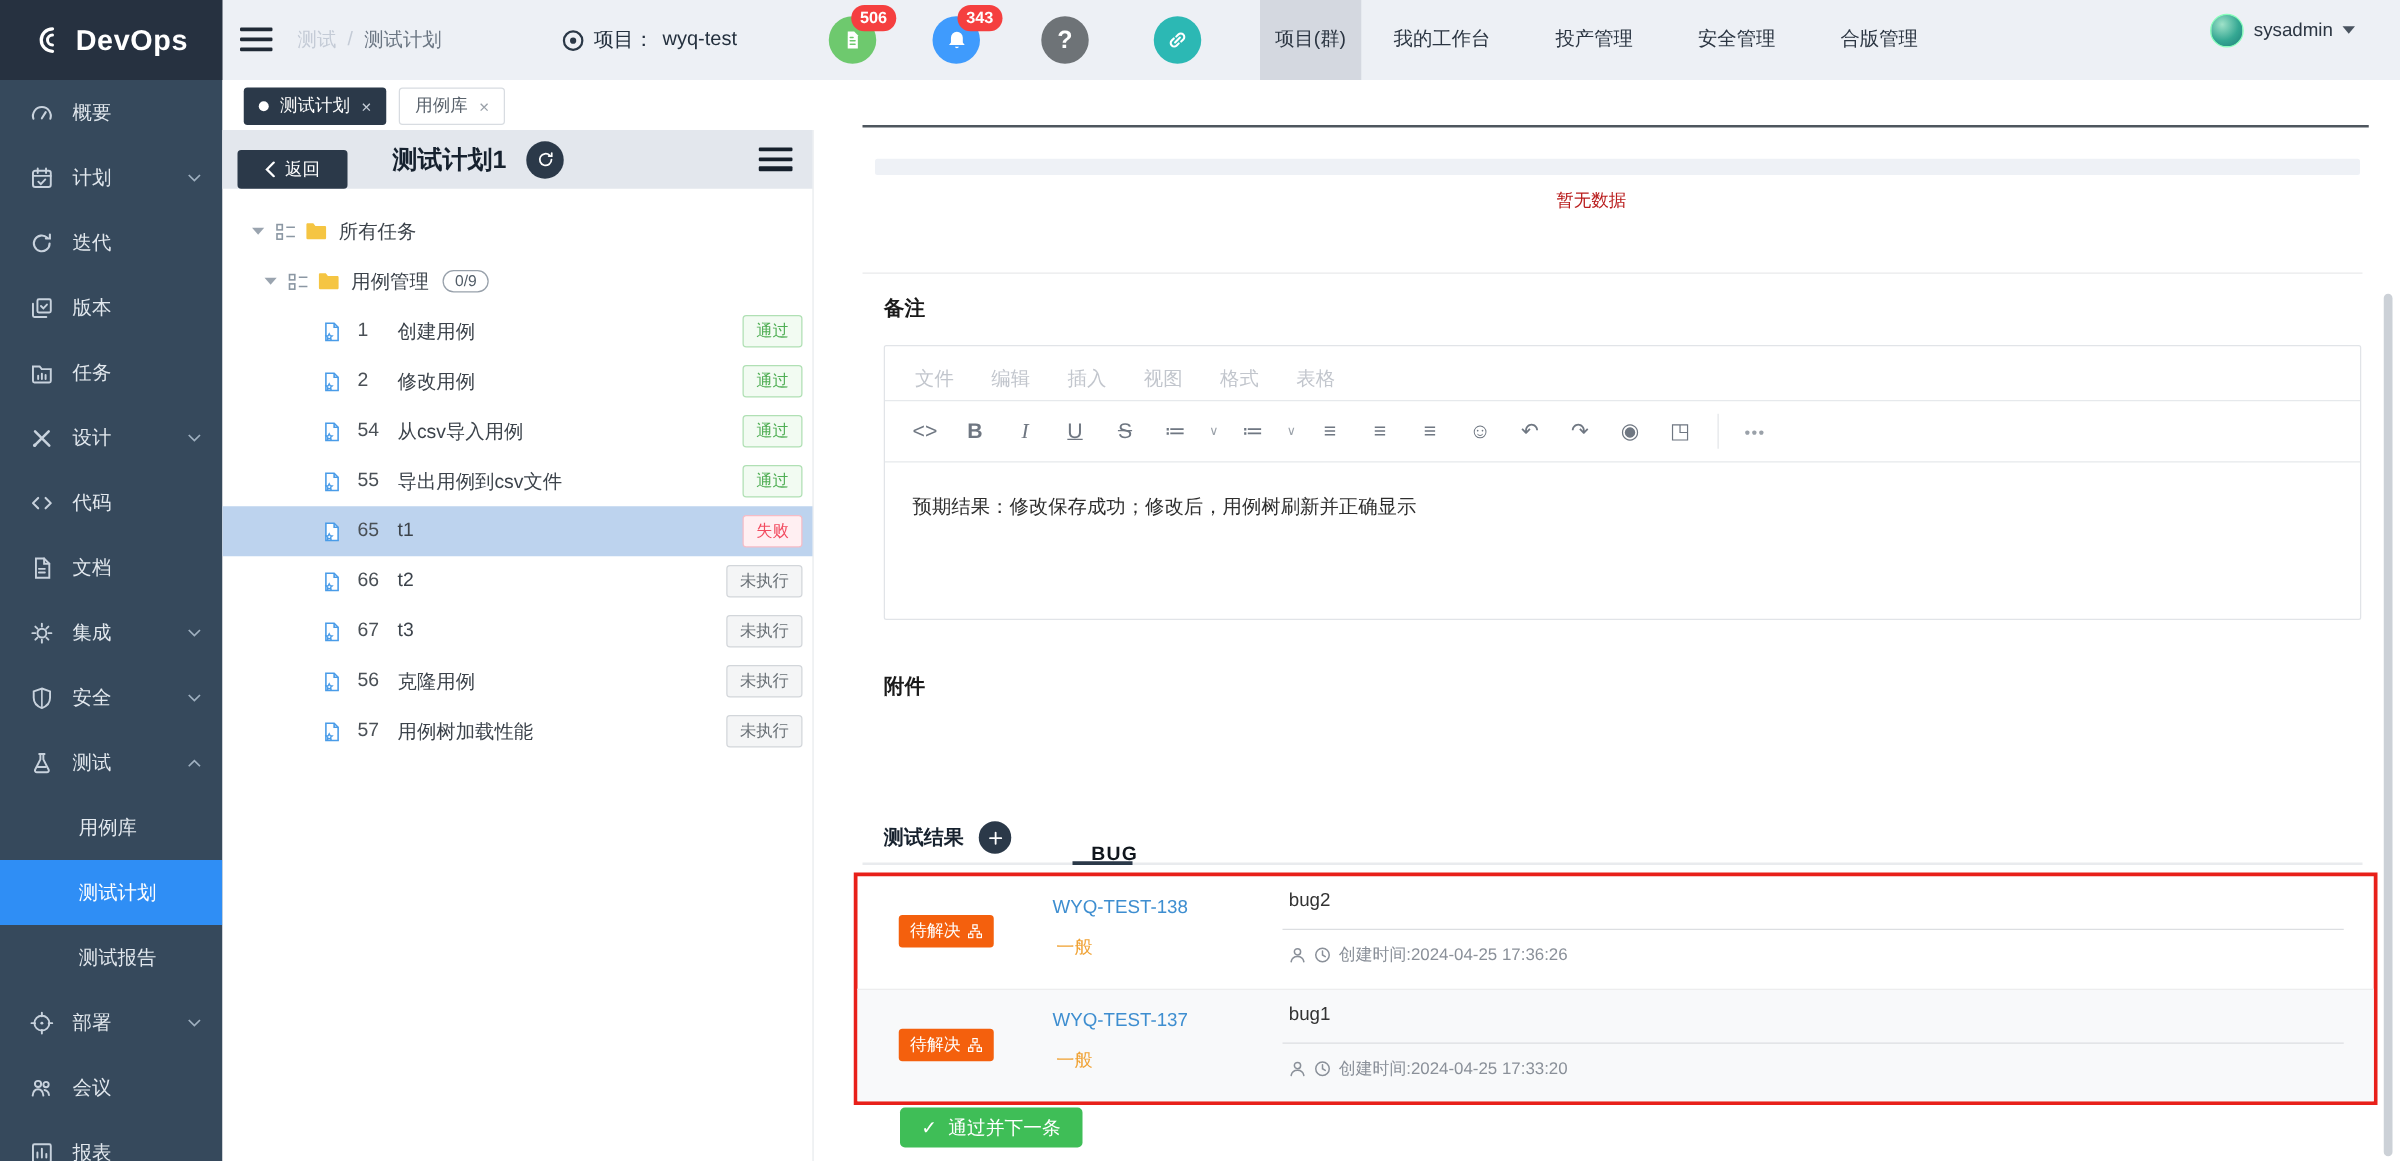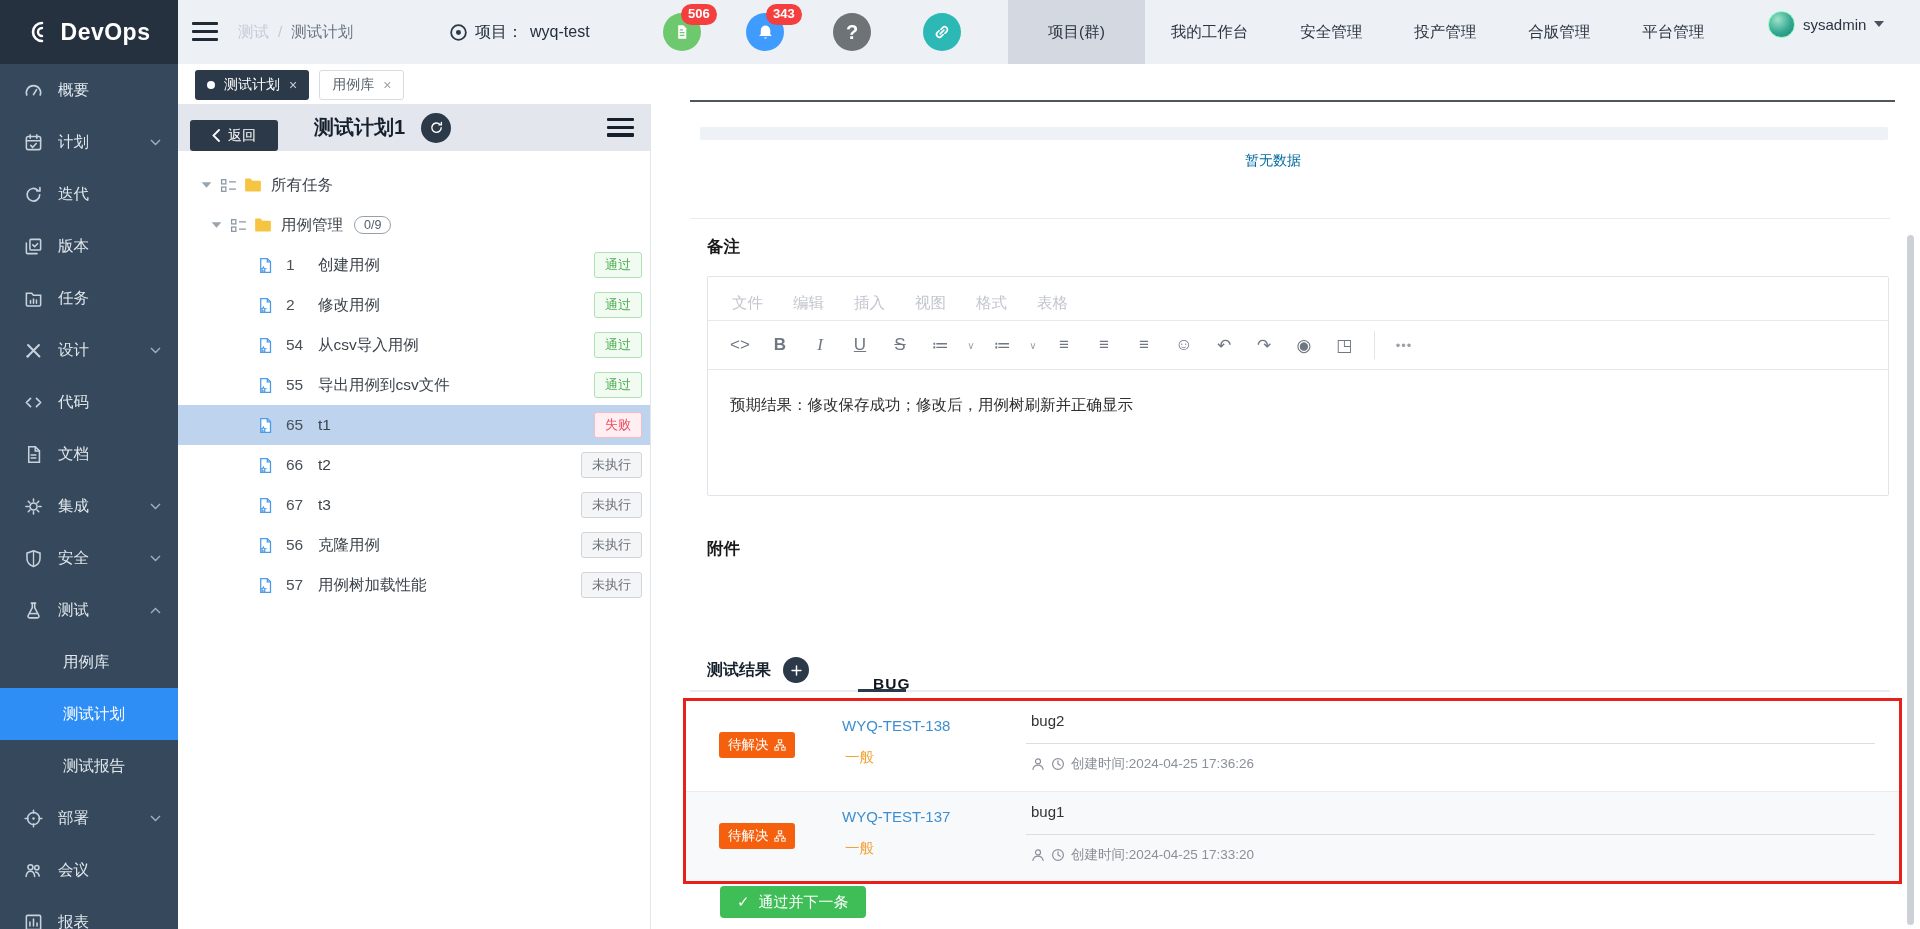--- a/index.html
+++ b/index.html
@@ -20,21 +20,21 @@
   .circle-ic { position:absolute; top:13px; width:38px; height:38px; border-radius:50%; display:flex; align-items:center; justify-content:center; cursor:pointer; }
   .ic-green { left:663px; background:#6ec96e; }
   .ic-blue  { left:746px; background:#3f9bfd; }
   .ic-gray  { left:833px; background:#6e7377; color:#fff; font-size:20px; font-weight:bold; }
   .ic-teal  { left:923px; background:#2cb8b4; }
   .ic-orange{ left:1008px; background:#f7690a; }
   .nav-badge { position:absolute; top:4px; height:21px; background:#f53f3f; color:#fff; font-size:13px; font-weight:bold; border-radius:11px; padding:2px 7px 0; }
   .b-506 { left:681px; } .b-343 { left:766px; }
   .nav-menu { position:absolute; left:1008px; top:0; height:64px; display:flex; align-items:center; font-size:15.5px; color:#2b3542; }
   .nav-item { padding:0 26px; height:64px; line-height:64px; cursor:pointer; white-space:nowrap; }
-  .nav-item.active { background:#d4d8e0; padding:0 40px; }
+  .nav-item.active { background:#d4d8e0; padding:0 12px; }
   .userbox { position:absolute; left:1768px; top:0; height:48px; display:flex; align-items:center; gap:8px; cursor:pointer; }
   .avatar { width:27px; height:27px; border-radius:50%; background:radial-gradient(circle at 35% 30%, #9fe2c9, #35a893 55%, #1e7f79); border:1px solid #8fb; }
   .username { font-size:15px; color:#2b3542; }
   .caret-down { width:0; height:0; border-left:5px solid transparent; border-right:5px solid transparent; border-top:6px solid #49535f; }
 
   
   .sidebar { position:absolute; left:0; top:64px; width:178px; height:865px; background:#36495c; overflow:hidden; }
   .side-item { height:52px; display:flex; align-items:center; padding-left:24px; position:relative; color:#e2e8ee; font-size:15.5px; cursor:pointer; }
   .side-item .s-ic { width:19px; height:19px; color:#c8d2dd; margin-right:15px; flex:none; }
   .side-item .chev { position:absolute; right:17px; color:#9fb0c0; }
@@ -74,21 +74,21 @@
   .t-title { color:#3c434b; }
   .t-status { margin-left:auto; margin-right:8px; font-size:13px; padding:3px 10px; border-radius:3px; }
   .st-pass { color:#4fae54; background:#f2fbf2; border:1px solid #b0e0b4; }
   .st-fail { color:#f24b60; background:#ffeff2; border:1px solid #f6bcc6; }
   .st-todo { color:#697076; background:#f4f5f6; border:1px solid #d2d6da; }
 
   
   .main { position:absolute; left:651px; top:64px; right:0; bottom:0; background:#fff; }
   .table-top-line { position:absolute; left:39px; right:25px; top:36px; height:2px; background:#4e565e; }
   .table-strip { position:absolute; left:49px; right:32px; top:63px; height:13px; background:#eef1f6; border-radius:2px; }
-  .empty-text { position:absolute; left:0; right:25px; top:88px; text-align:center; color:#0369a1; font-size:14px; }
+  .empty-text { position:absolute; left:0; right:25px; top:88px; text-align:center; color:#b91c1c; font-size:14px; }
   .sec-divider { position:absolute; left:39px; right:30px; top:154px; height:1px; background:#e9eaec; }
   .h-remark { position:absolute; left:56px; top:172px; font-size:16.5px; font-weight:bold; color:#1a1a1a; }
   .editor { position:absolute; left:56px; right:31px; top:212px; height:220px; border:1px solid #e1e4e8; border-radius:2px; }
   .ed-menus { height:44px; border-bottom:1px solid #e6e9ec; display:flex; align-items:center; padding-left:16px; gap:14px; color:#c2c6cd; font-size:15.5px; }
   .ed-menus span { padding:0 8px; cursor:pointer;margin-top:10px; }
   .ed-tools { height:49px; border-bottom:1px solid #e6e9ec; display:flex; align-items:center; padding-left:12px; color:#6f7782; font-size:17px; }
   .tool { width:40px; text-align:center; cursor:pointer; }
   .t-chev { width:22px; font-size:10px; color:#9aa1a9; }
   .t-b { font-weight:bold; } .t-i { font-style:italic; font-family:"Liberation Serif",serif; }
   .t-u { text-decoration:underline; } .t-s { text-decoration:line-through; }
@@ -176,24 +176,23 @@
   <div class="circle-ic ic-orange">
     <svg width="18" height="18" viewBox="0 0 16 16">
       <circle cx="8" cy="8" r="5.4" fill="none" stroke="#fff" stroke-width="1.7"></circle>
       <path d="M4.2 11.8L11.8 4.2" stroke="#fff" stroke-width="1.7"></path>
     </svg>
   </div>
 
   <nav class="nav-menu">
     <div class="nav-item active">项目(群)</div>
     <div class="nav-item">我的工作台</div>
+    <div class="nav-item">投产管理</div>
     <div class="nav-item">安全管理</div>
-    <div class="nav-item">投产管理</div>
     <div class="nav-item">合版管理</div>
-    <div class="nav-item">平台管理</div>
   </nav>
 
   <div class="userbox">
     <span class="avatar"></span>
     <span class="username">sysadmin</span>
     <span class="caret-down"></span>
   </div>
 </header>
 
 <aside class="sidebar">

